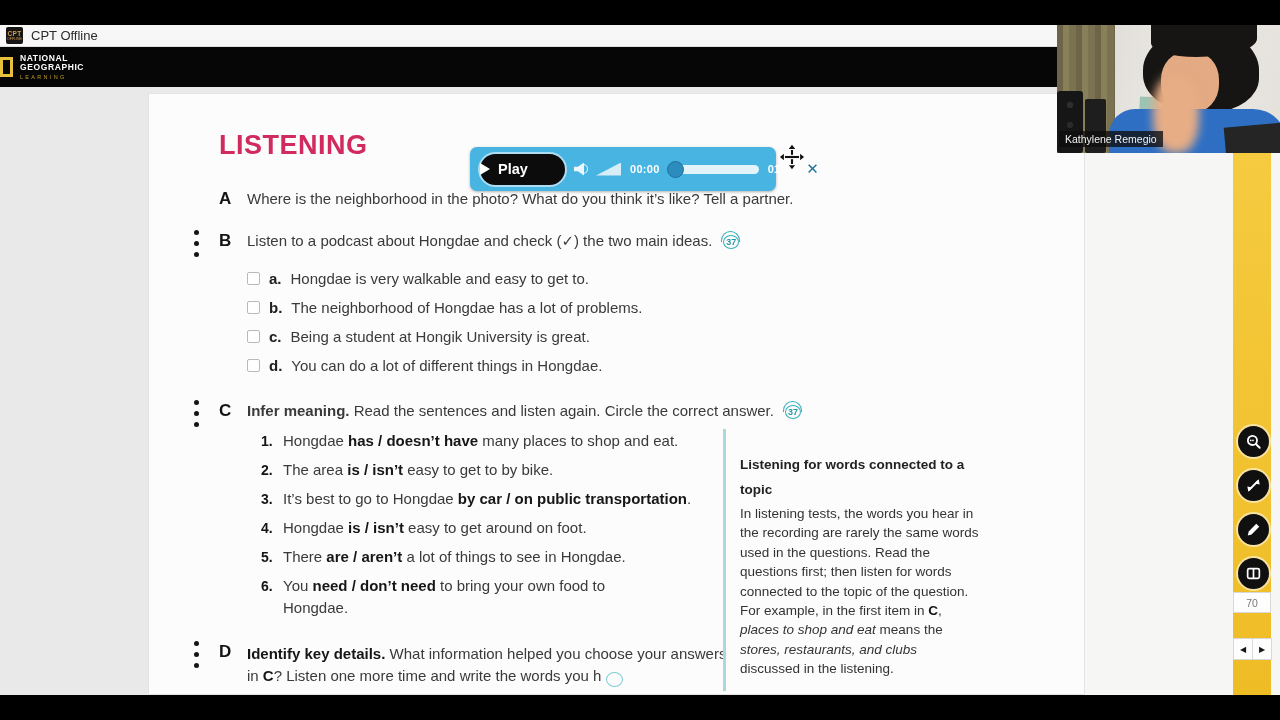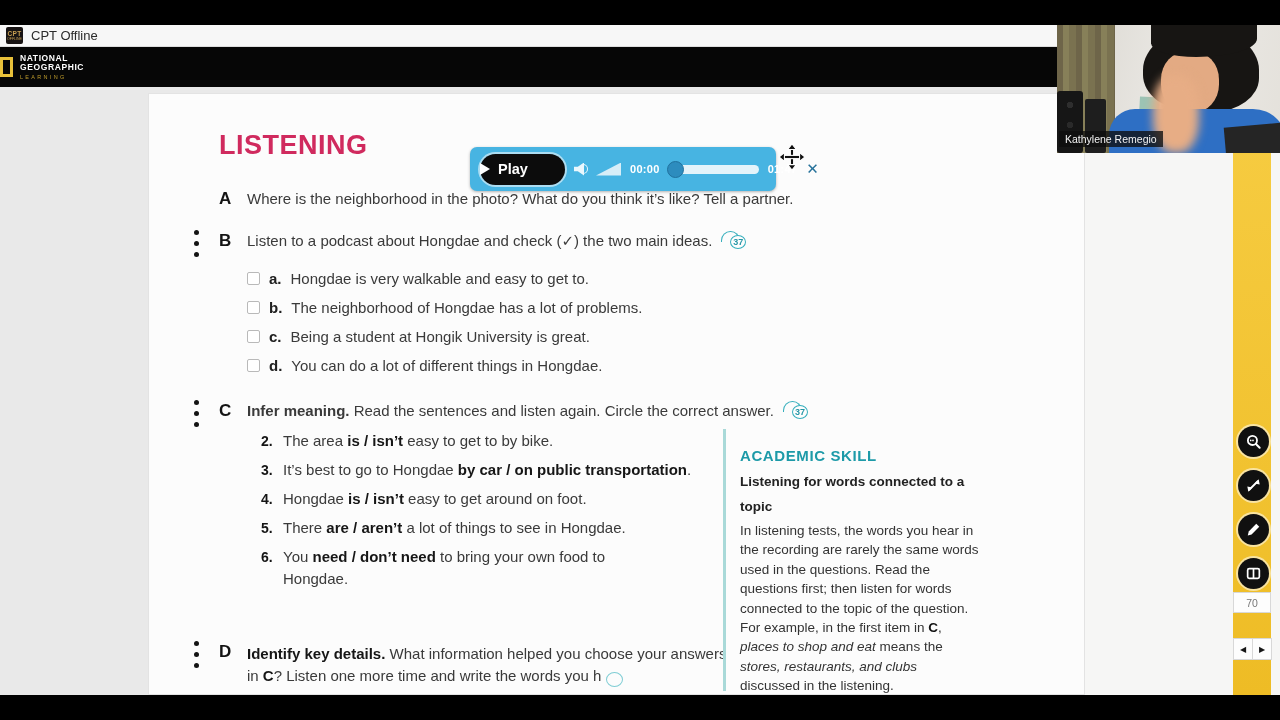--- a/index.html
+++ b/index.html
@@ -35,21 +35,21 @@
   #heading { left:70px; top:36px; font-size:27px; font-weight:800; letter-spacing:.5px; color:#d02a5e; }
   .sec-letter { font-size:17px; font-weight:800; color:#141414; }
   .dots { display:flex; flex-direction:column; gap:6px; }
   .dots i { width:5px; height:5px; border-radius:50%; background:#141414; }
   .body-txt { font-size:15px; color:#3a3a3a; }
   .hdr-row { display:flex; align-items:flex-start; gap:8px; }
 
   .track-badge { position:relative; width:22px; height:18px; display:inline-block; flex:none; margin-top:-1px; }
   .track-badge .band { position:absolute; top:0; left:1px; width:19px; height:11px;
       border:1.6px solid #35aebc; border-bottom:none; border-radius:10px 10px 0 0; }
-  .track-badge .num { position:absolute; bottom:0; left:10px; width:16px; height:14px;
+  .track-badge .num { position:absolute; bottom:0; left:3px; width:16px; height:14px;
       border:1.3px solid #35aebc; border-radius:50%; background:#fdfdfd; font-size:9px; font-weight:bold;
       color:#2596a6; display:flex; align-items:center; justify-content:center; }
 
   .opt { position:absolute; left:98px; display:flex; align-items:center; gap:9px; font-size:15px; color:#3a3a3a; }
   .cb { width:13px; height:13px; border:1.5px solid #b9b9b9; border-radius:2px; background:#fff; flex:none; }
   .opt b { color:#202020; }
 
   #c-items { left:112px; top:336px; width:452px; font-size:15px; color:#3a3a3a; }
   .c-item { line-height:22px; margin-bottom:7px; padding-left:22px; }
   .c-item .num { display:inline-block; width:22px; margin-left:-22px; font-weight:800; color:#141414; font-size:14px; }
@@ -201,40 +201,40 @@
     <div class="pg sec-letter" style="left:70px; top:307px;">C</div>
     <div class="pg hdr-row" style="left:98px; top:308px; width:640px;">
       <span class="body-txt"><b>Infer meaning.</b><span> Read the sentences and listen again. Circle the correct answer.</span></span>
       <span class="track-badge">
         <span class="band"></span>
         <span class="num">37</span>
       </span>
     </div>
 
     <div class="pg" id="c-items">
+      <div class="c-item"><span class="num">1.</span><span>Hongdae </span><b>has / doesn’t have</b><span> many places to shop and eat.</span></div>
       <div class="c-item"><span class="num">2.</span><span>The area </span><b>is / isn’t</b><span> easy to get to by bike.</span></div>
       <div class="c-item"><span class="num">3.</span><span>It’s best to go to Hongdae </span><b>by car / on public transportation</b><span>.</span></div>
       <div class="c-item"><span class="num">4.</span><span>Hongdae </span><b>is / isn’t</b><span> easy to get around on foot.</span></div>
       <div class="c-item"><span class="num">5.</span><span>There </span><b>are / aren’t</b><span> a lot of things to see in Hongdae.</span></div>
       <div class="c-item" style="width:392px;"><span class="num">6.</span><span>You </span><b>need / don’t need</b><span> to bring your own food to Hongdae.</span></div>
     </div>
 
     <div class="pg dots" style="left:45px; top:547px;">
         <i></i>
         <i></i>
         <i></i>
       </div>
     <div class="pg sec-letter" style="left:70px; top:548px;">D</div>
     <div class="pg" id="d-text">
       <b>Identify key details.</b><span> What information helped you choose your answers in </span><b>C</b><span>? Listen one more time and write the words you h</span>
       <span class="mini-track"></span>
     </div>
 
     <div class="pg" id="academic">
-      <h3>ACADEMIC SKILL</h3>
       <h4>Listening for words connected to a topic</h4>
       <p><span>In listening tests, the words you hear in the recording are rarely the same words used in the questions. Read the questions first; then listen for words connected to the topic of the question. For example, in the first item in </span><b>C</b><span>, </span><i>places to shop and eat</i><span> means the </span><i>stores, restaurants, and clubs</i><span> discussed in the listening.</span></p>
     </div>
   </div>
 
   <div class="abs" id="player">
     <div id="play-btn">
       <span class="tri"></span>
       <span class="lbl">Play</span>
     </div>

